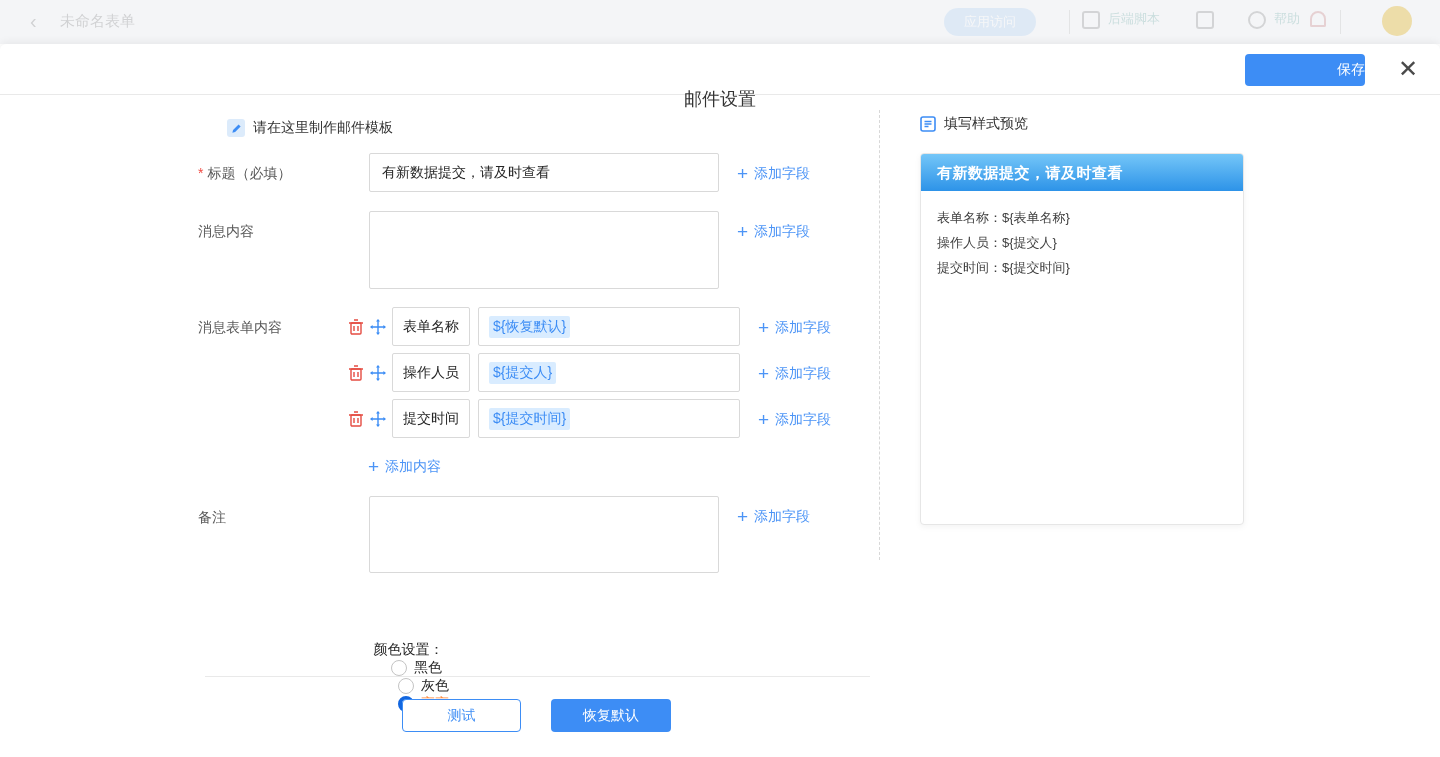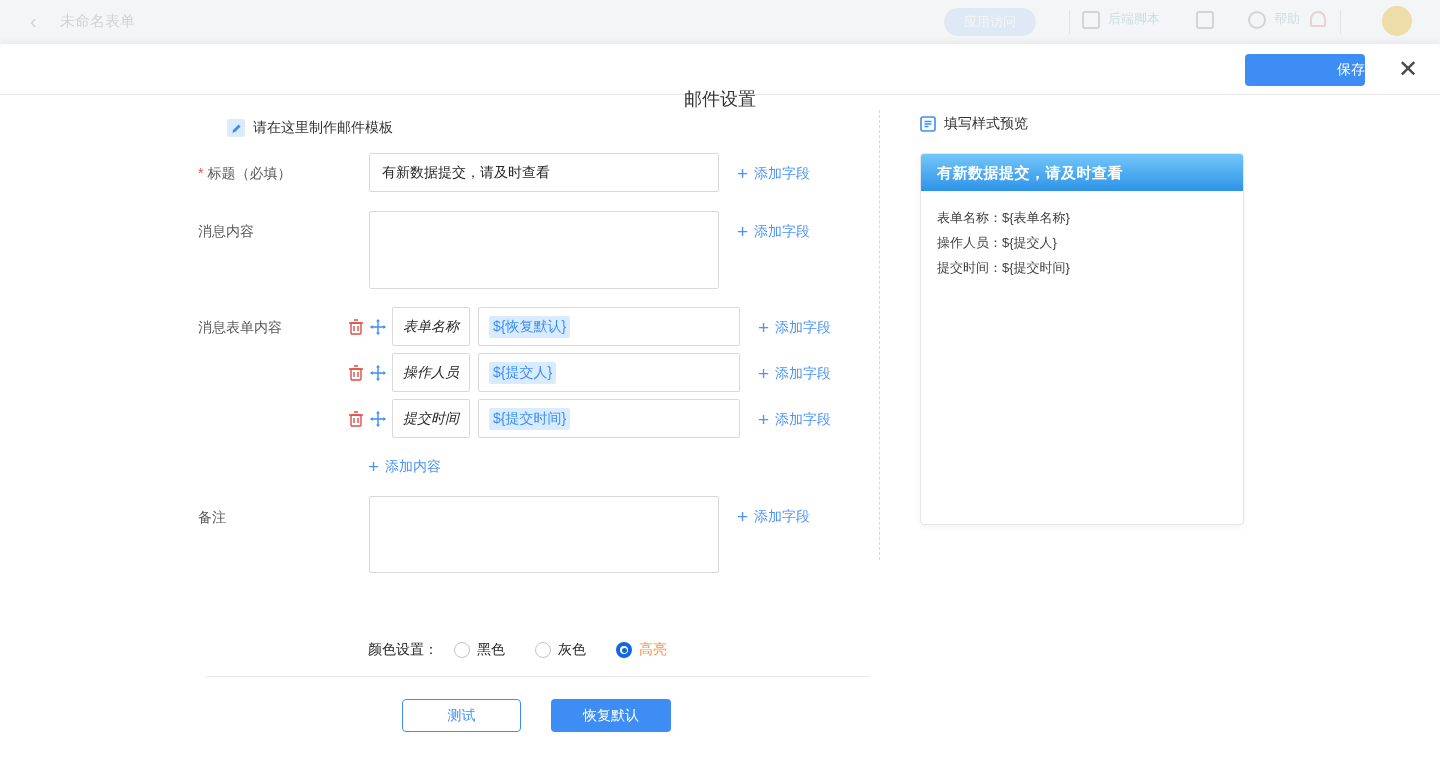--- a/index.html
+++ b/index.html
@@ -35,23 +35,23 @@
 
   .txt-input { position:absolute; border:1px solid #d9d9d9; border-radius:2px; font-size:14px; color:#262626; padding:0 12px; font-family:inherit; background:#fff; }
   .txt-area { position:absolute; border:1px solid #d9d9d9; border-radius:2px; font-size:14px; color:#262626; padding:8px 12px; font-family:inherit; resize:none; background:#fff; }
 
   .add-link { position:absolute; display:flex; align-items:center; gap:6px; color:#4c94f6; font-size:14px; cursor:pointer; }
   .add-plus { font-size:19px; line-height:16px; font-weight:300; }
 
   .row-icon { position:absolute; width:16px; height:18px; cursor:pointer; }
   .token-input { position:absolute; border:1px solid #d9d9d9; border-radius:2px; background:#fff; display:flex; align-items:center; padding:0 10px; }
   .token-chip { background:#d9ecff; color:#3d8df5; font-size:14px; padding:2px 4px; border-radius:2px; }
-  .name-input { text-align:center; padding:2px 4px;font-style:italic; }
-
-  .radio-row { position:absolute; left:368px; top:597px; display:flex; align-items:center; font-size:14px; color:#262626; }
+  .name-input { text-align:center; padding:2px 4px; }
+
+  .radio-row { position:absolute; left:368px; top:597px; display:flex; align-items:center; font-size:14px; color:#262626;flex-direction:column; }
   .radio { width:16px; height:16px; border-radius:50%; border:1px solid #c4c4c4; background:#fff; display:inline-block; position:relative; }
   .radio.checked { border:4.5px solid #1266df; }
   .radio.checked::after { content:""; position:absolute; left:50%; top:50%; width:5px; height:5px; margin:-2.5px 0 0 -2.5px; border-radius:50%; background:#1266df; }
   .radio-opt { display:flex; align-items:center; gap:7px; cursor:pointer; }
   .radio-label-hl { color:#ff8a3d; }
 
   .divider-h { position:absolute; left:205px; top:676px; width:665px; height:1px; background:#e9e9e9; }
   .divider-v { position:absolute; left:879px; top:66px; height:450px; width:0; border-left:1px dashed #d8d8d8; }
 
   .test-btn { position:absolute; left:402px; top:655px; width:119px; height:33px; background:#fff; border:1px solid #3d8df5; border-radius:4px; color:#3d8df5; font-size:14px; cursor:pointer; font-family:inherit; }

